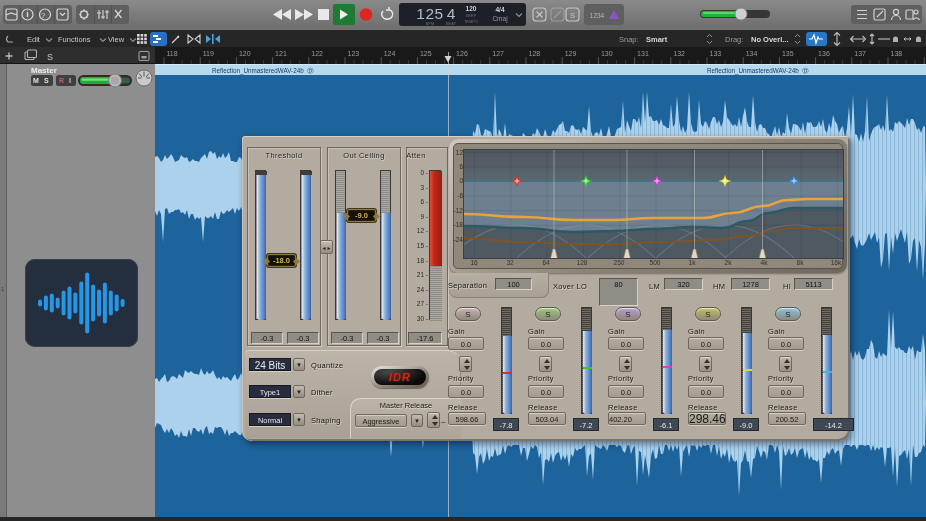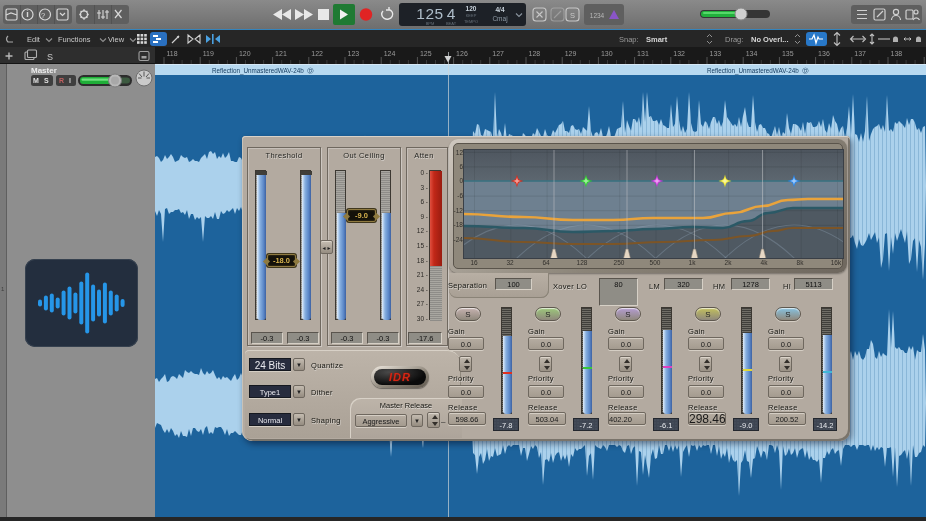--- a/index.html
+++ b/index.html
@@ -371,21 +371,21 @@
         <div style="position:absolute;left:1px;top:42px;width:9px;height:107px;background:linear-gradient(90deg,#e2eefa 0,#88b0e0 3px,#5c88c8 6.5px,#3e62a2 9px);border-radius:0 0 3px 3px;"></div>
       </div>
       <div style="position:absolute;left:138px;top:34px;width:11px;height:150px;background:repeating-linear-gradient(0deg,#8e8c88 0 1px,#a9a7a1 1px 2px);border:1px solid #3c3832;">
         <div style="position:absolute;left:1px;top:42px;width:9px;height:107px;background:linear-gradient(90deg,#e2eefa 0,#88b0e0 3px,#5c88c8 6.5px,#3e62a2 9px);border-radius:0 0 3px 3px;"></div>
       </div>
       <div class="tag" style="left:105px;top:73px;">-9.0</div>
       <div style="position:absolute;left:89px;top:196px;width:32px;height:12px;background:#8f8d86;border-top:1px solid #5a554e;border-left:1px solid #5a554e;border-bottom:1px solid #d6d0c6;border-right:1px solid #d6d0c6;text-align:center;line-height:12px;font-size:7.5px;color:#111;">-0.3</div>
       <div style="position:absolute;left:125px;top:196px;width:32px;height:12px;background:#8f8d86;border-top:1px solid #5a554e;border-left:1px solid #5a554e;border-bottom:1px solid #d6d0c6;border-right:1px solid #d6d0c6;text-align:center;line-height:12px;font-size:7.5px;color:#111;">-0.3</div>
       <div style="position:absolute;left:78px;top:104px;width:13px;height:14px;background:linear-gradient(#c6beb3,#968d81);border:1px solid #6f685f;border-radius:2px;box-shadow:inset 0 1px 0 #dcd5cb;font-size:5px;color:#222;text-align:center;line-height:14px;">◄►</div>
       <div class="panel" style="left:164px;top:11px;width:42px;height:199px;"></div>
-      <div class="ptitle" style="left:164px;top:15px;width:20px;margin-left:8px;">Atten</div>
+      <div class="ptitle" style="left:164px;top:15px;width:20px;">Atten</div>
       <div style="position:absolute;left:164px;top:0;width:22px;height:210px;">
         <div style="position:absolute;right:0;top:33.0px;font-size:6.5px;color:#2c2a26;">0 -</div>
         <div style="position:absolute;right:0;top:47.6px;font-size:6.5px;color:#2c2a26;">3 -</div>
         <div style="position:absolute;right:0;top:62.2px;font-size:6.5px;color:#2c2a26;">6 -</div>
         <div style="position:absolute;right:0;top:76.8px;font-size:6.5px;color:#2c2a26;">9 -</div>
         <div style="position:absolute;right:0;top:91.4px;font-size:6.5px;color:#2c2a26;">12 -</div>
         <div style="position:absolute;right:0;top:106.0px;font-size:6.5px;color:#2c2a26;">15 -</div>
         <div style="position:absolute;right:0;top:120.6px;font-size:6.5px;color:#2c2a26;">18 -</div>
         <div style="position:absolute;right:0;top:135.2px;font-size:6.5px;color:#2c2a26;">21 -</div>
         <div style="position:absolute;right:0;top:149.8px;font-size:6.5px;color:#2c2a26;">24 -</div>
@@ -594,17 +594,17 @@
         <div style="position:absolute;left:3.5px;top:9px;width:0;height:0;border-left:3px solid transparent;border-right:3px solid transparent;border-top:4px solid #332f2a;"></div>
       </div>
       <div class="plab" style="left:526px;top:238px;">Priority</div>
       <div style="position:absolute;left:526px;top:249px;width:36px;height:13px;background:linear-gradient(#b6ada2,#a49b8f);border:1px solid #6f685f;border-radius:2px;box-shadow:inset 0 1px 0 #d5cec4, 0 1px 0 #d5cec4;text-align:center;line-height:13px;font-size:7.5px;color:#1a1a1a;">0.0</div>
       <div class="plab" style="left:526px;top:267px;">Release</div>
       <div style="position:absolute;left:526px;top:276px;width:38px;height:13px;background:linear-gradient(#b6ada2,#a49b8f);border:1px solid #6f685f;border-radius:2px;box-shadow:inset 0 1px 0 #d5cec4, 0 1px 0 #d5cec4;text-align:center;line-height:13px;font-size:7.5px;color:#1a1a1a;">200.52</div>
       <div style="position:absolute;left:579px;top:171px;width:11px;height:107px;background:repeating-linear-gradient(0deg,#403f3b 0 1px,#706e67 1px 2px);border:1px solid #3c3832;">
         <div style="position:absolute;left:1px;top:27px;width:9px;height:79px;background:linear-gradient(90deg,#e2eefa 0,#88b0e0 3px,#5c88c8 6.5px,#3e62a2 9px);border-radius:0 0 3px 3px;"></div>
         <div style="position:absolute;left:1px;top:63px;width:9px;height:2px;background:#40b8d8;"></div>
       </div>
-      <div style="position:absolute;left:571px;top:282px;width:24px;height:13px;background:#3e4552;background-image:radial-gradient(circle at 1px 1px, #545c6a 22%, transparent 26%);background-size:3px 3px;border:1px solid #23272e;color:#e8eaee;font-size:7.5px;text-align:center;line-height:13px;">-14.2</div>
+      <div style="position:absolute;left:571px;top:282px;width:41px;height:13px;background:#3e4552;background-image:radial-gradient(circle at 1px 1px, #545c6a 22%, transparent 26%);background-size:3px 3px;border:1px solid #23272e;color:#e8eaee;font-size:7.5px;text-align:center;line-height:13px;">-14.2</div>
 </div>
 
 <div style="position:absolute;left:0;top:517px;width:926px;height:4px;background:#262626;"></div>
 
 </div>
 </body></html>

